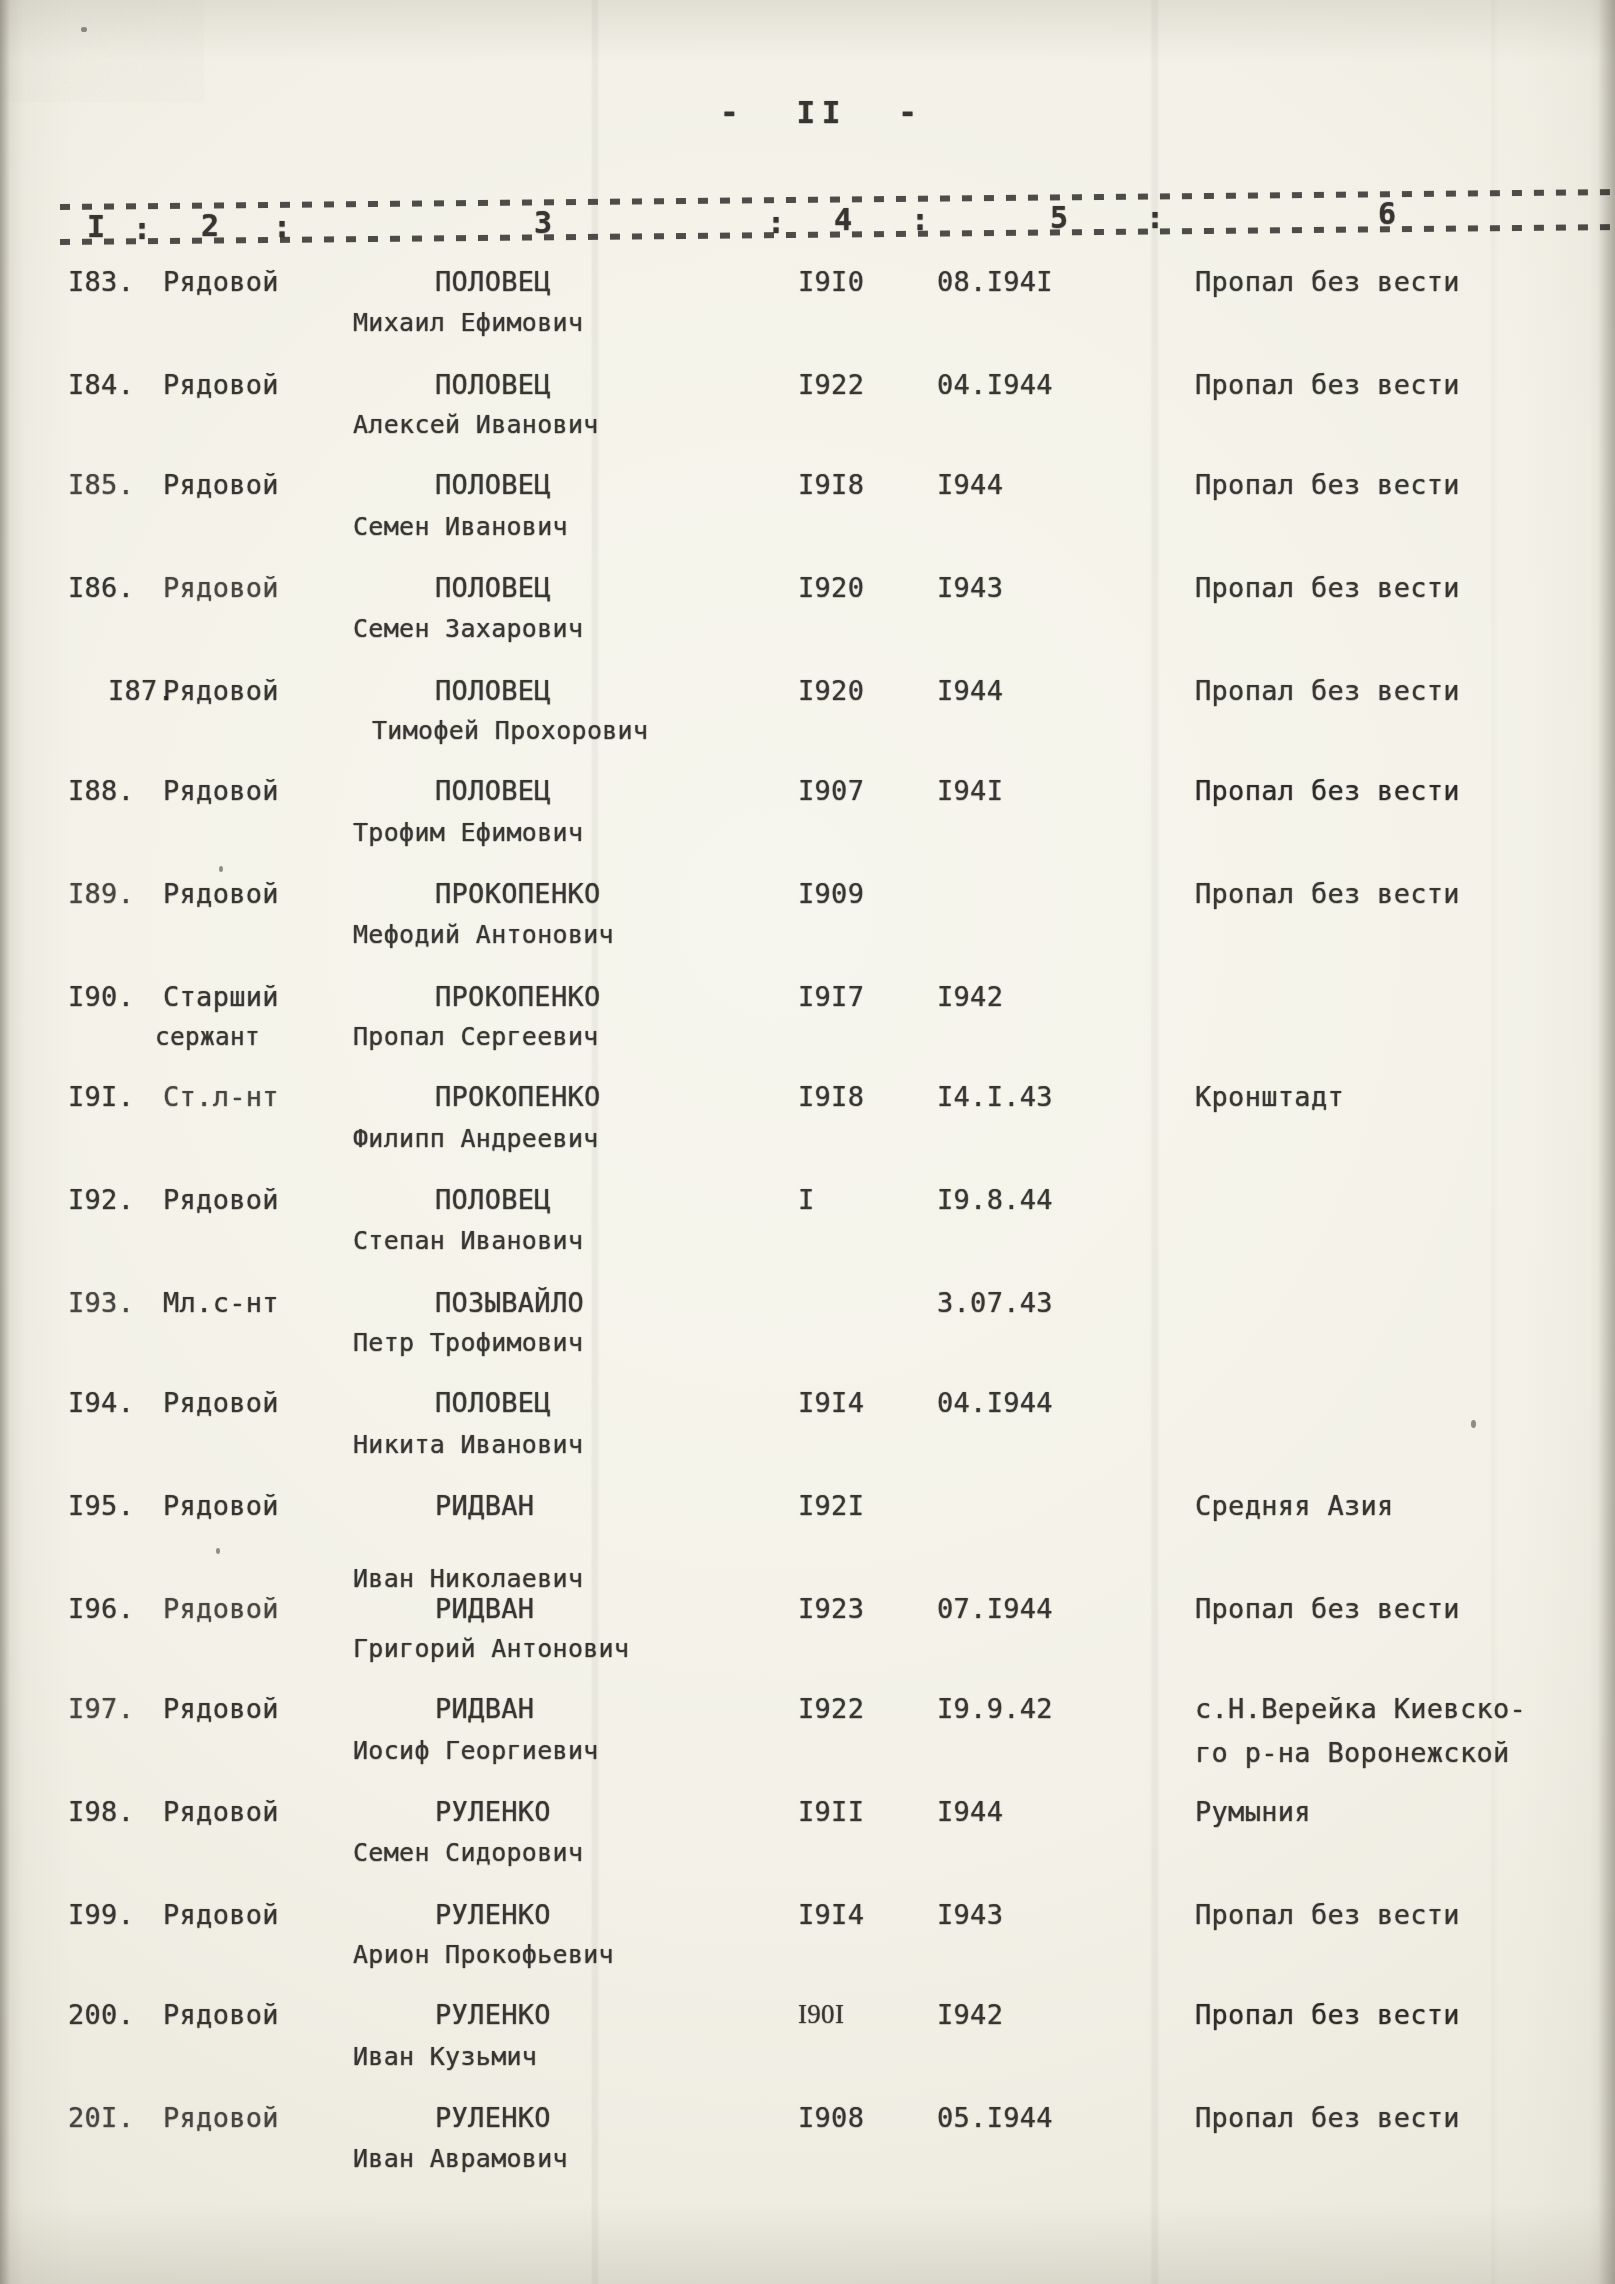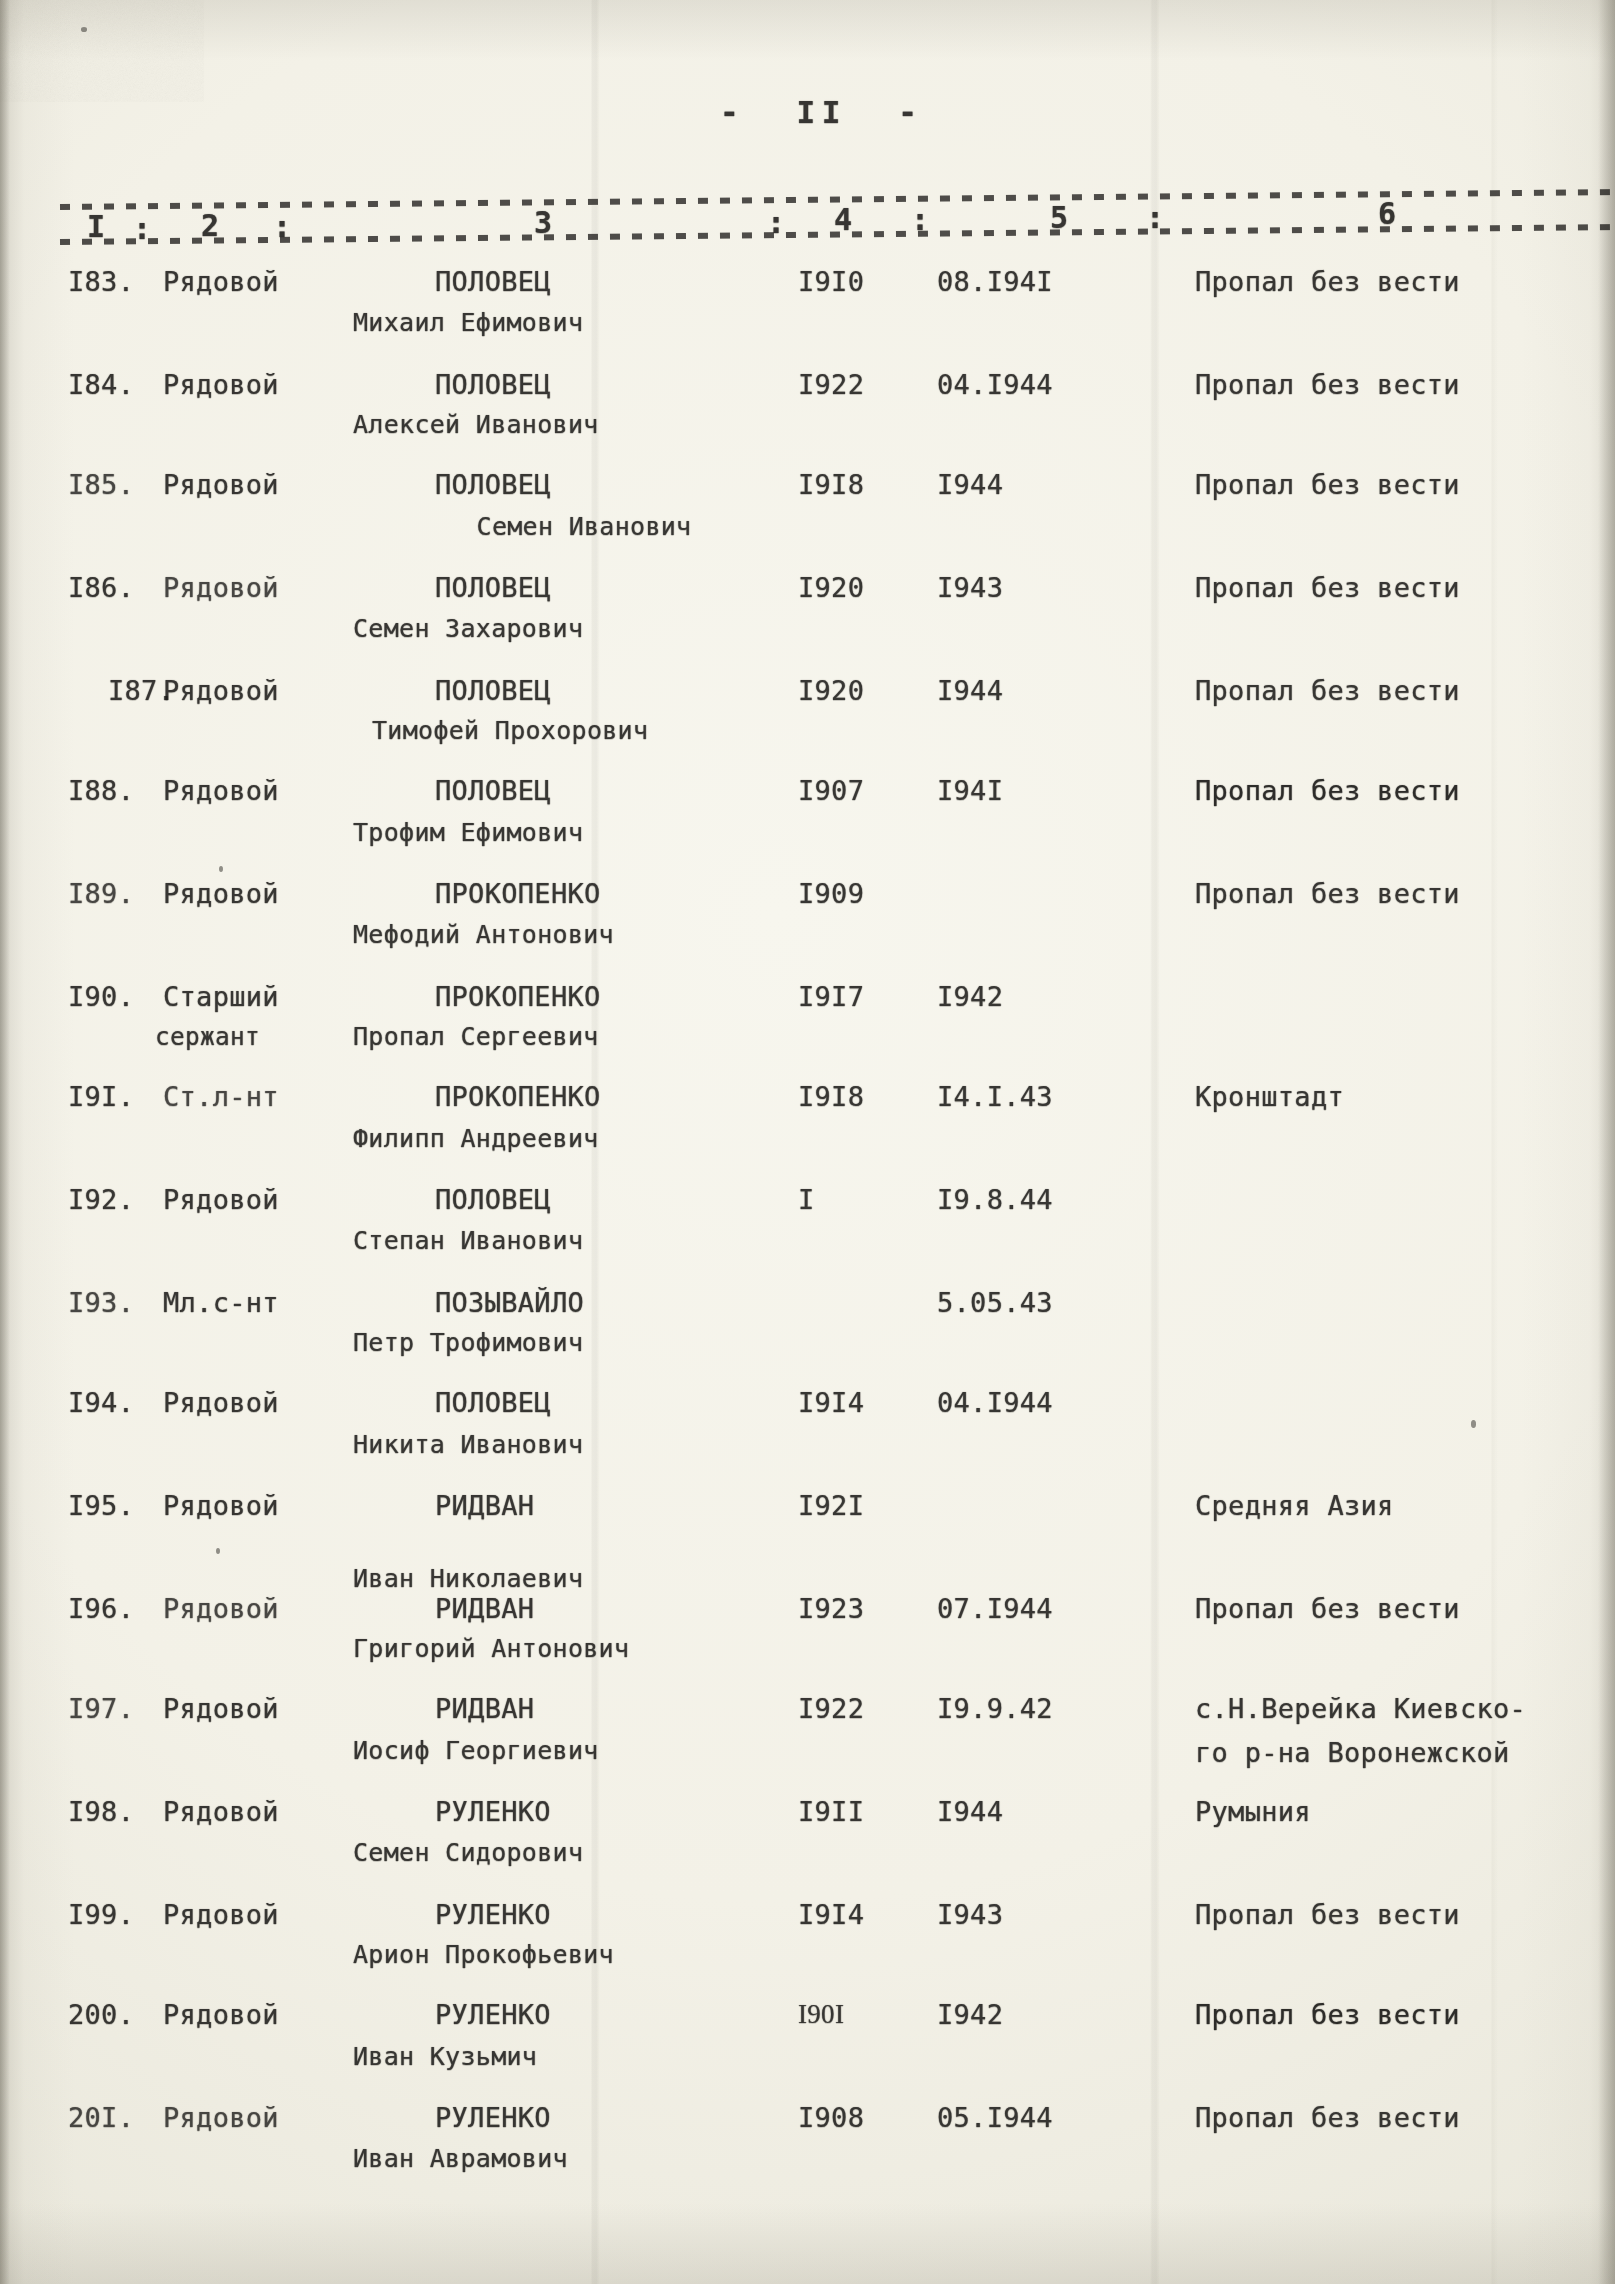--- a/index.html
+++ b/index.html
@@ -197,21 +197,21 @@
         <div class="typed line1 c-surn" style="left:435px;  top:369px;">ПОЛОВЕЦ</div>
         <div class="typed line2 c-given" style="left:353px;  top:410px;">Алексей Иванович</div>
         <div class="typed line1 c-born" style="left:798px; top:369px;">I922</div>
         <div class="typed line1 c-died" style="left:937px; top:369px;">04.I944</div>
         <div class="typed line1 c-fate" style="left:1195px; top:369px;">Пропал без вести</div>
       </div>
       <div class="rowgrp" style="top: 0px;">
         <div class="typed line1 c-num fade-a" style="left:68px;  top:469px;">I85.</div>
         <div class="typed line1 c-rank" style="left:163px;  top:469px;">Рядовой</div>
         <div class="typed line1 c-surn" style="left:435px;  top:469px;">ПОЛОВЕЦ</div>
-        <div class="typed line2 c-given" style="left:353px;  top:512px;text-align:center;">Семен Иванович</div>
+        <div class="typed line2 c-given" style="left:353px;  top:512px;">Семен Иванович</div>
         <div class="typed line1 c-born" style="left:798px; top:469px;">I9I8</div>
         <div class="typed line1 c-died" style="left:937px; top:469px;">I944</div>
         <div class="typed line1 c-fate" style="left:1195px; top:469px;">Пропал без вести</div>
       </div>
       <div class="rowgrp" style="top: 0px;">
         <div class="typed line1 c-num" style="left:68px;  top:572px;">I86.</div>
         <div class="typed line1 c-rank fade-a" style="left:163px;  top:572px;">Рядовой</div>
         <div class="typed line1 c-surn" style="left:435px;  top:572px;">ПОЛОВЕЦ</div>
         <div class="typed line2 c-given" style="left:353px;  top:614px;">Семен Захарович</div>
         <div class="typed line1 c-born" style="left:798px; top:572px;">I920</div>
@@ -268,21 +268,21 @@
         <div class="typed line1 c-surn" style="left:435px;  top:1184px;">ПОЛОВЕЦ</div>
         <div class="typed line2 c-given" style="left:353px;  top:1226px;">Степан Иванович</div>
         <div class="typed line1 c-born" style="left:798px; top:1184px;">I</div>
         <div class="typed line1 c-died" style="left:937px; top:1184px;">I9.8.44</div>
       </div>
       <div class="rowgrp" style="top: 0px;">
         <div class="typed line1 c-num fade-a" style="left:68px;  top:1287px;">I93.</div>
         <div class="typed line1 c-rank" style="left:163px;  top:1287px;">Мл.с-нт</div>
         <div class="typed line1 c-surn" style="left:435px;  top:1287px;">ПОЗЫВАЙЛО</div>
         <div class="typed line2 c-given" style="left:353px;  top:1328px;">Петр Трофимович</div>
-        <div class="typed line1 c-died" style="left:937px; top:1287px;">5.05.43</div>
+        <div class="typed line1 c-died" style="left:937px; top:1287px;">3.07.43</div>
       </div>
       <div class="rowgrp" style="top: 0px;">
         <div class="typed line1 c-num" style="left:68px;  top:1387px;">I94.</div>
         <div class="typed line1 c-rank" style="left:163px;  top:1387px;">Рядовой</div>
         <div class="typed line1 c-surn" style="left:435px;  top:1387px;">ПОЛОВЕЦ</div>
         <div class="typed line2 c-given" style="left:353px;  top:1430px;">Никита Иванович</div>
         <div class="typed line1 c-born" style="left:798px; top:1387px;">I9I4</div>
         <div class="typed line1 c-died" style="left:937px; top:1387px;">04.I944</div>
       </div>
       <div class="rowgrp" style="top: 0px;">

